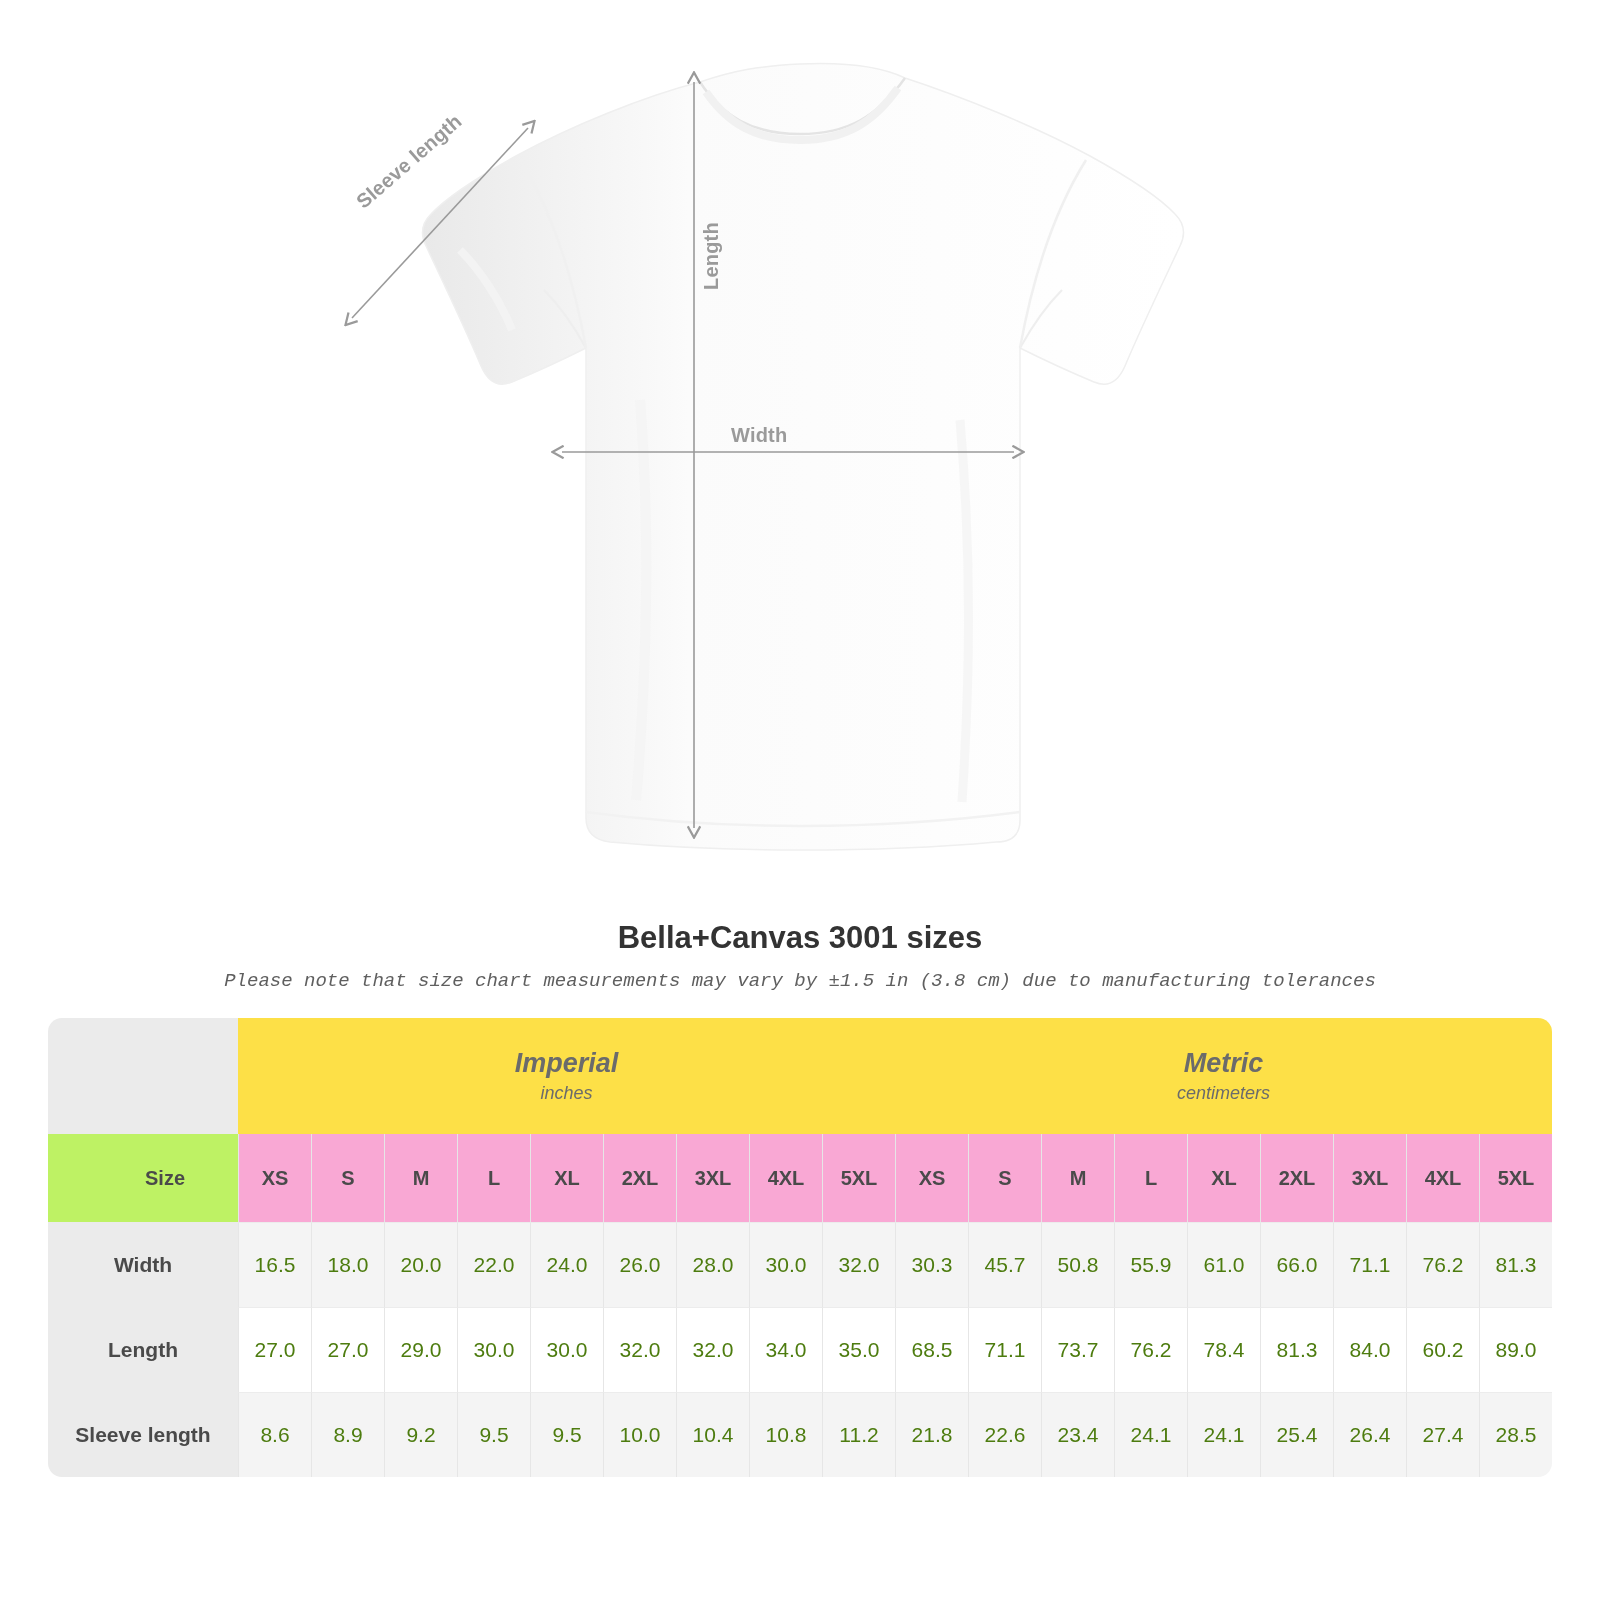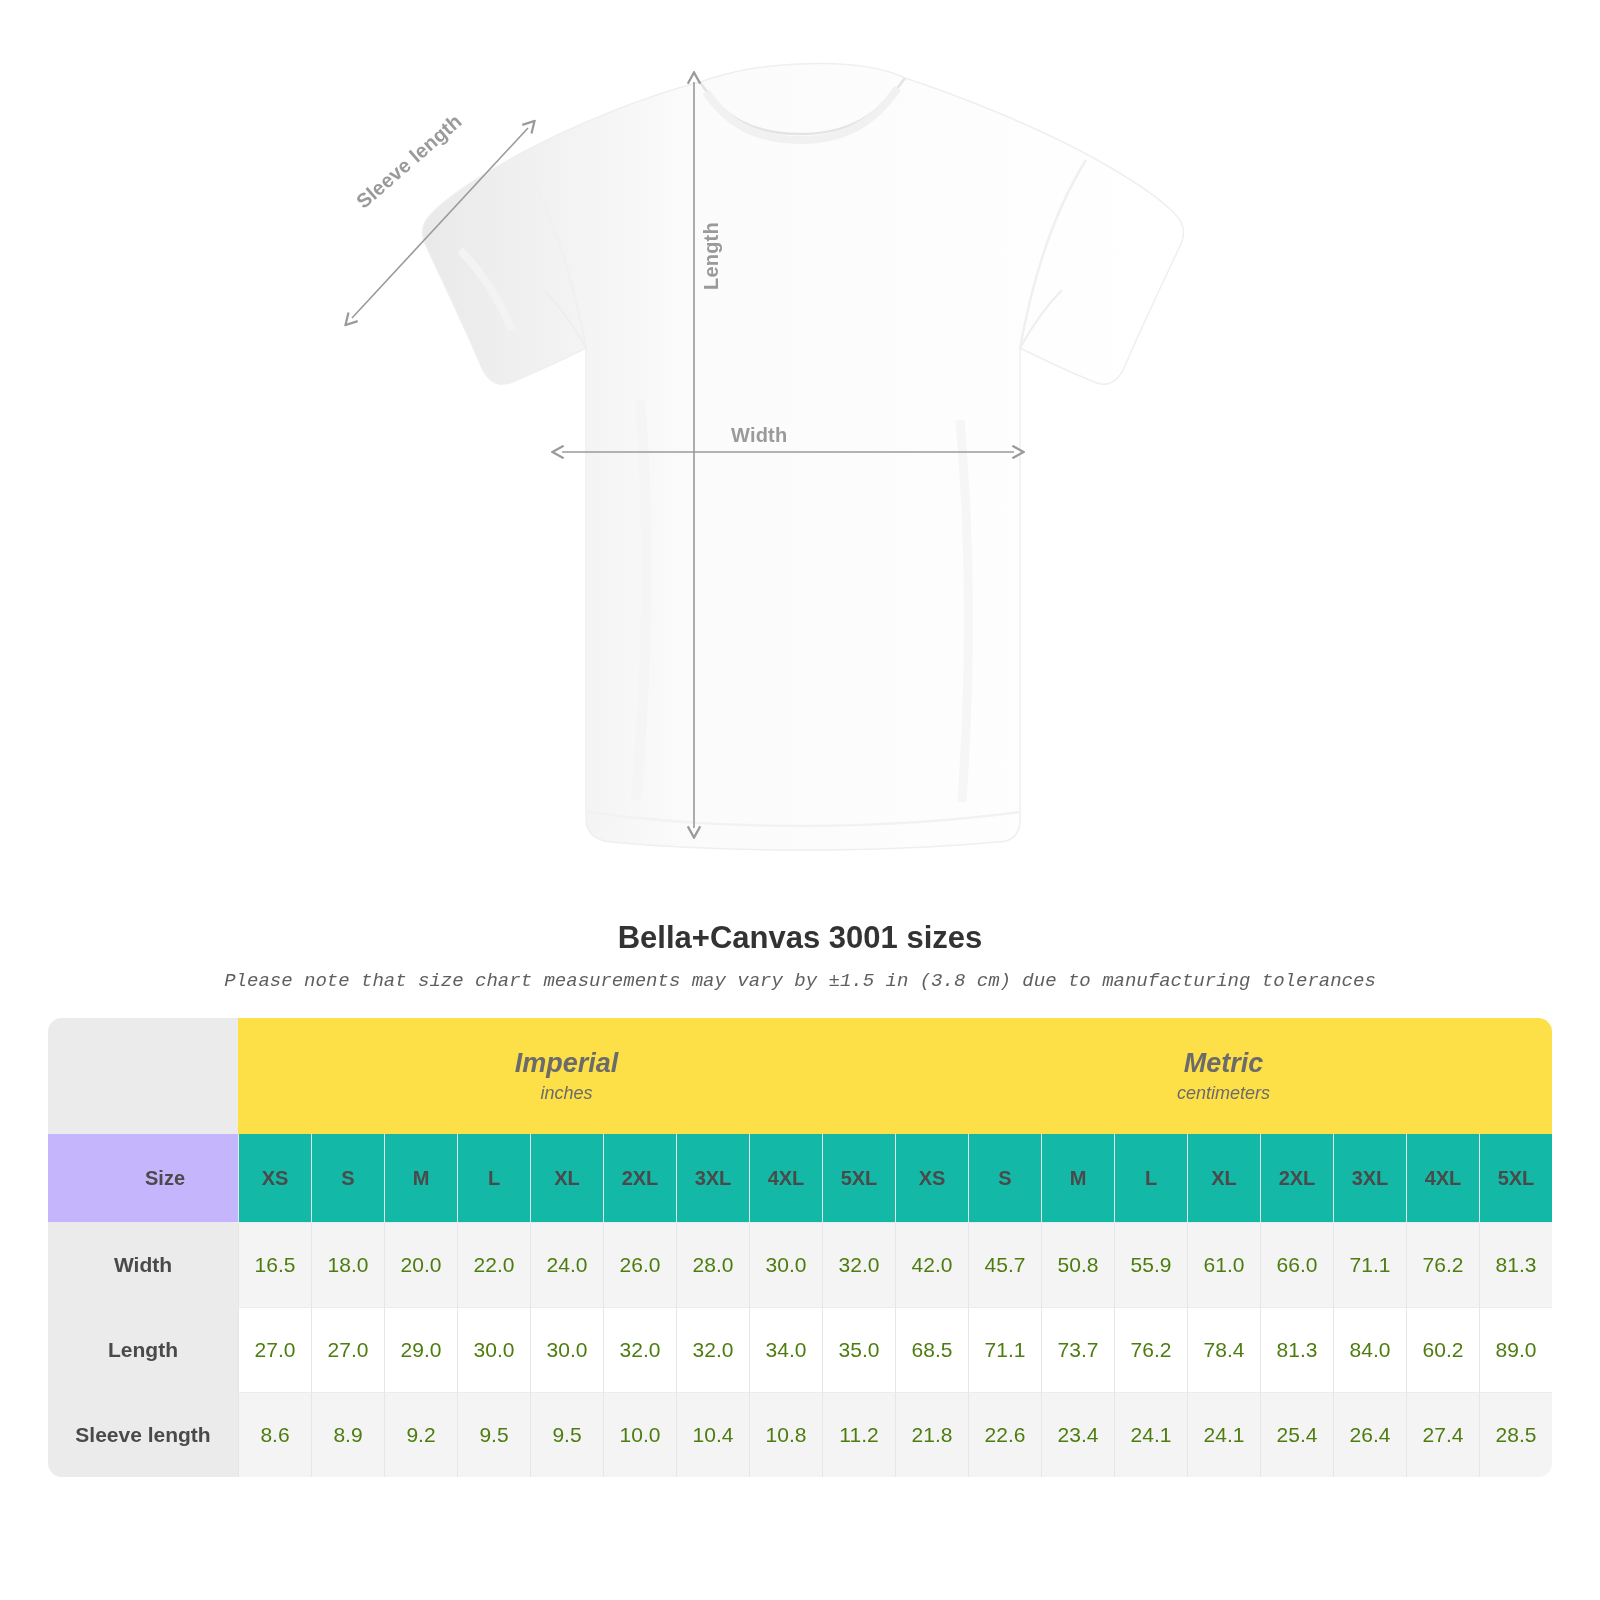--- a/index.html
+++ b/index.html
@@ -115,27 +115,27 @@
     background: #ebebeb;
     border-top-left-radius: 14px;
   }
   .corner-cell-right {
     border-top-right-radius: 14px;
   }
 
   
   .hdr-row td {
     height: 88px;
-    background: #14b8a6;
+    background: #f9a8d4;
     font-weight: bold;
     font-size: 21px;
     color: #5a5a5a;
   }
   .hdr-row td.rowlabel {
-    background: #c4b5fd;
+    background: #bef264;
     padding-left: 44px;
   }
   .hdr-row td.datacell {
     border-left: 1px solid #e6e6e6;
   }
 
   
   .data-row td {
     height: 84px;
   }
@@ -300,21 +300,21 @@
           <td class="rowlabel">Width</td>
           <td class="datacell">16.5</td>
           <td class="datacell">18.0</td>
           <td class="datacell">20.0</td>
           <td class="datacell">22.0</td>
           <td class="datacell">24.0</td>
           <td class="datacell">26.0</td>
           <td class="datacell">28.0</td>
           <td class="datacell">30.0</td>
           <td class="datacell">32.0</td>
-          <td class="datacell">42.0</td>
+          <td class="datacell">30.3</td>
           <td class="datacell">45.7</td>
           <td class="datacell">50.8</td>
           <td class="datacell">55.9</td>
           <td class="datacell">61.0</td>
           <td class="datacell">66.0</td>
           <td class="datacell">71.1</td>
           <td class="datacell">76.2</td>
           <td class="datacell">81.3</td>
         </tr>
         <tr class="data-row">

